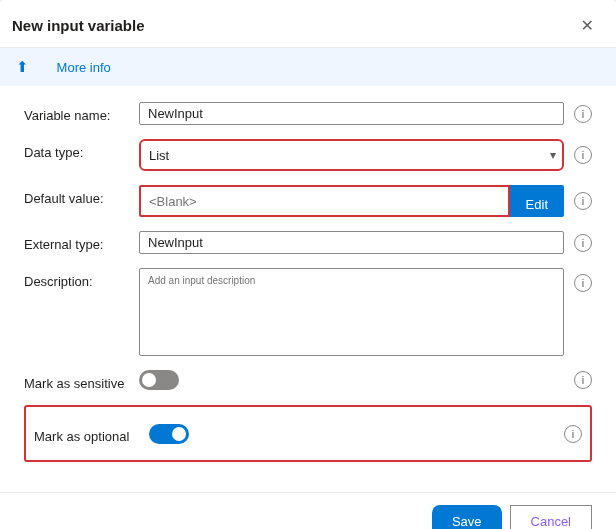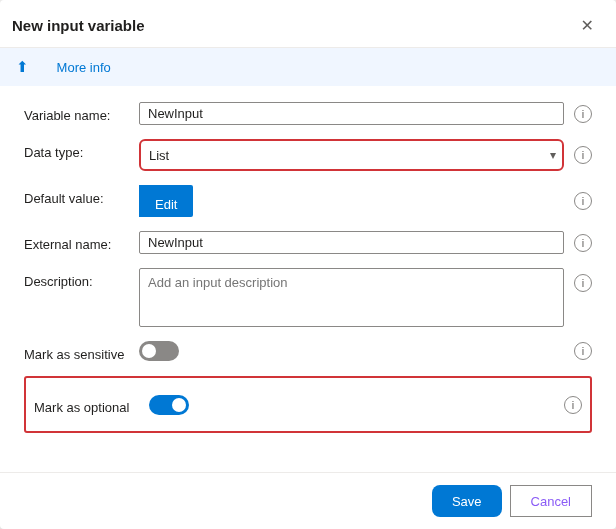--- a/index.html
+++ b/index.html
@@ -160,25 +160,25 @@
       align-items: center;
       justify-content: center;
       color: #605e5c;
       font-size: 11px;
       cursor: pointer;
       flex-shrink: 0;
       margin-left: 4px;
     }
     .form-textarea {
       flex: 1;
-      height: 59px;
+      height: 88px;
       border: 1px solid #8a8886;
       border-radius: 2px;
       padding: 6px 8px;
-      font-size: 13px;
+      font-size: 10px;
       color: #a19f9d;
       font-family: inherit;
       resize: none;
       outline: none;
     }
     .toggle-wrap {
       display: flex;
       align-items: center;
     }
     .toggle {
@@ -300,28 +300,29 @@
           <span class="select-chevron">▾</span>
         </div>
         <div class="info-icon">i</div>
       </div>
     </div>
 
     <div class="form-row">
       <div class="form-label">Default value:</div>
       <div class="form-control-wrap">
         <div class="default-value-wrap">
+          <input class="default-value-input" type="text" placeholder="&lt;Blank&gt;" value="" style="">
           <button class="edit-btn">Edit</button>
         </div>
         <div class="info-icon">i</div>
       </div>
     </div>
 
     <div class="form-row">
-      <div class="form-label">External name:</div>
+      <div class="form-label">External type:</div>
       <div class="form-control-wrap">
         <input class="form-input" type="text" value="NewInput" style="">
         <div class="info-icon">i</div>
       </div>
     </div>
 
     <div class="form-row">
       <div class="form-label">Description:</div>
       <div class="form-control-wrap" style="align-items: flex-start;">
         <textarea class="form-textarea" placeholder="Add an input description" style=""></textarea>

